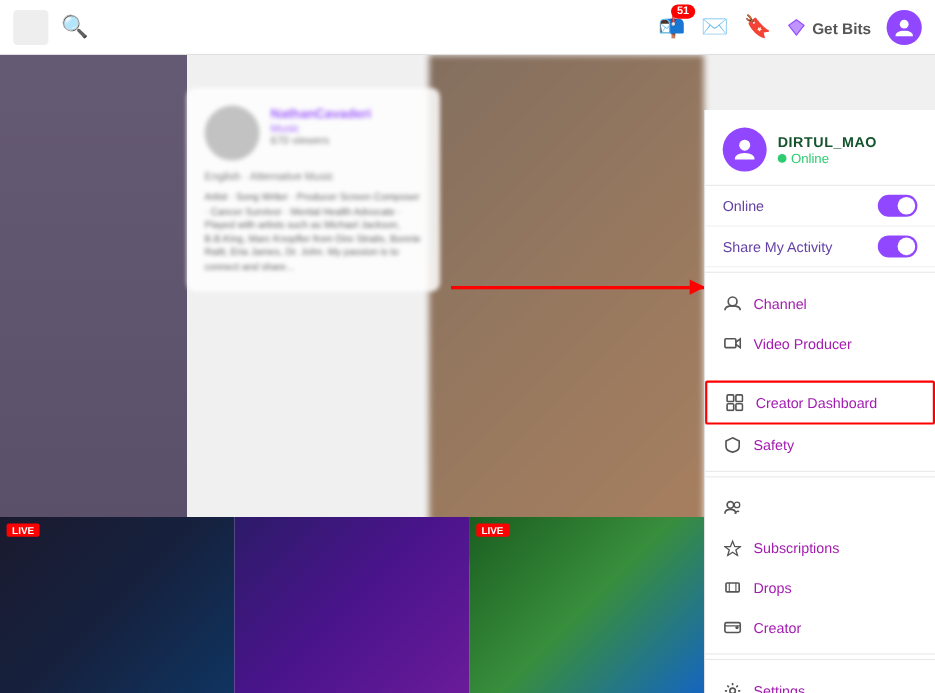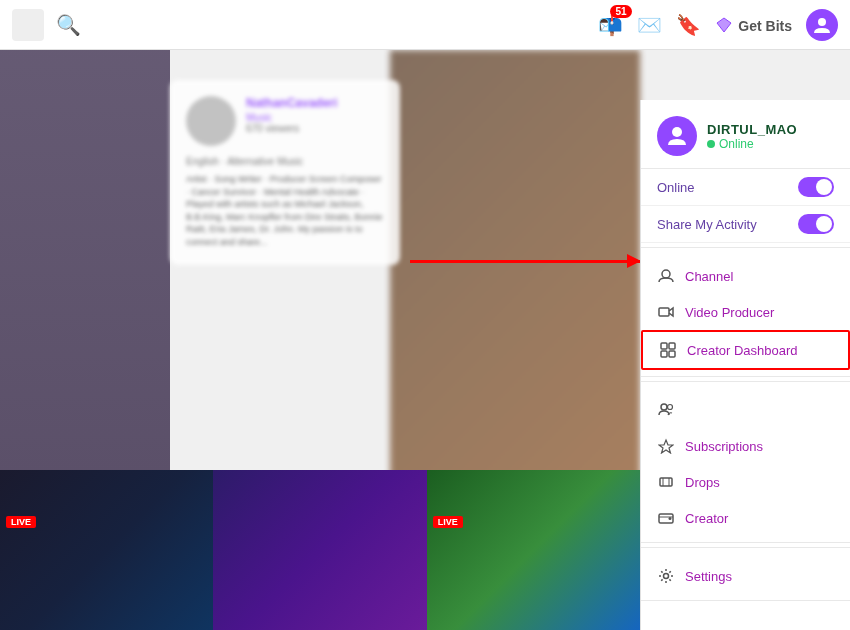--- a/index.html
+++ b/index.html
@@ -171,21 +171,20 @@
     .live-badge {
       position: absolute;
       top: 6px;
       left: 6px;
       background: red;
       color: white;
       font-size: 9px;
       font-weight: bold;
       padding: 1px 5px;
       border-radius: 2px;
-      margin-top: 40px;
     }
 
     
     .arrow {
       position: absolute;
       top: 210px;
       left: 410px;
       width: 230px;
       height: 3px;
       background: red;
@@ -297,20 +296,21 @@
       display: flex;
       align-items: center;
       gap: 10px;
       padding: 9px 16px;
       cursor: pointer;
     }
     .menu-item.highlighted {
       background: white;
       border: 2px solid red;
       border-radius: 2px;
+      margin-top: 16px;
     }
     .menu-icon {
       width: 18px;
       height: 18px;
       color: #555;
       display: flex;
       align-items: center;
       justify-content: center;
       font-size: 14px;
       flex-shrink: 0;
@@ -469,20 +469,28 @@
         <div class="menu-icon">
           <svg width="16" height="16" viewBox="0 0 16 16">
             <rect x="1" y="1" width="6" height="6" rx="1" fill="none" stroke="#555" stroke-width="1.5"></rect>
             <rect x="9" y="1" width="6" height="6" rx="1" fill="none" stroke="#555" stroke-width="1.5"></rect>
             <rect x="1" y="9" width="6" height="6" rx="1" fill="none" stroke="#555" stroke-width="1.5"></rect>
             <rect x="9" y="9" width="6" height="6" rx="1" fill="none" stroke="#555" stroke-width="1.5"></rect>
           </svg>
         </div>
         <span class="menu-label">Creator Dashboard</span>
       </div>
+      <div class="menu-item">
+        <div class="menu-icon">
+          <svg width="16" height="16" viewBox="0 0 16 16">
+            <path d="M8 2 L14 5 L14 10 Q14 14 8 15 Q2 14 2 10 L2 5 Z" fill="none" stroke="#555" stroke-width="1.5"></path>
+          </svg>
+        </div>
+        <span class="menu-label">Safety</span>
+      </div>
     </div>
 
     <div class="menu-separator"></div>
 
     <div class="menu-section">
       <div class="menu-item">
         <div class="menu-icon">
           <svg width="16" height="16" viewBox="0 0 16 16">
             <circle cx="6" cy="5" r="3" fill="none" stroke="#555" stroke-width="1.5"></circle>
             <path d="M1 13 Q1 9 6 9 Q11 9 11 13" fill="none" stroke="#555" stroke-width="1.5"></path>

